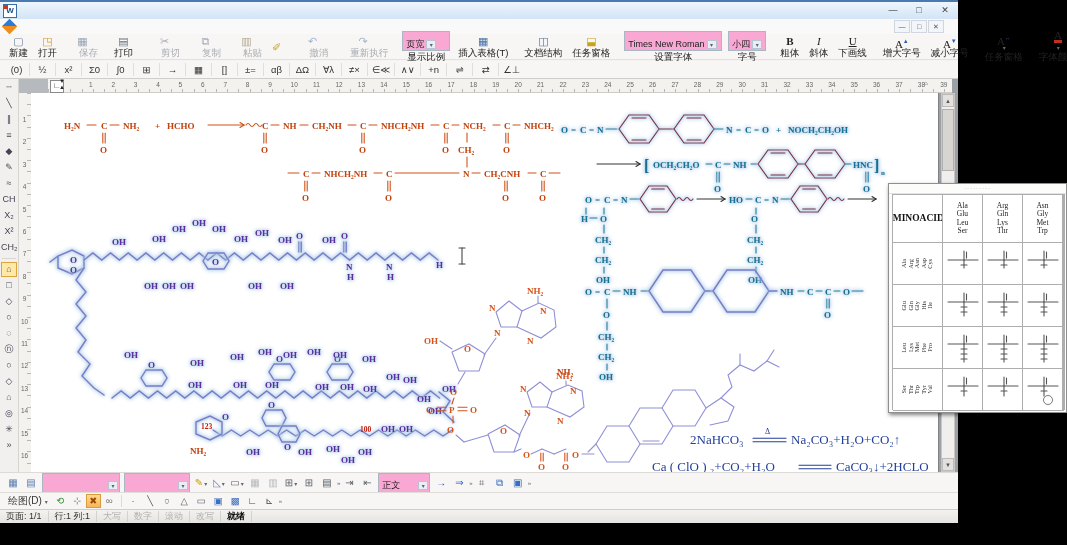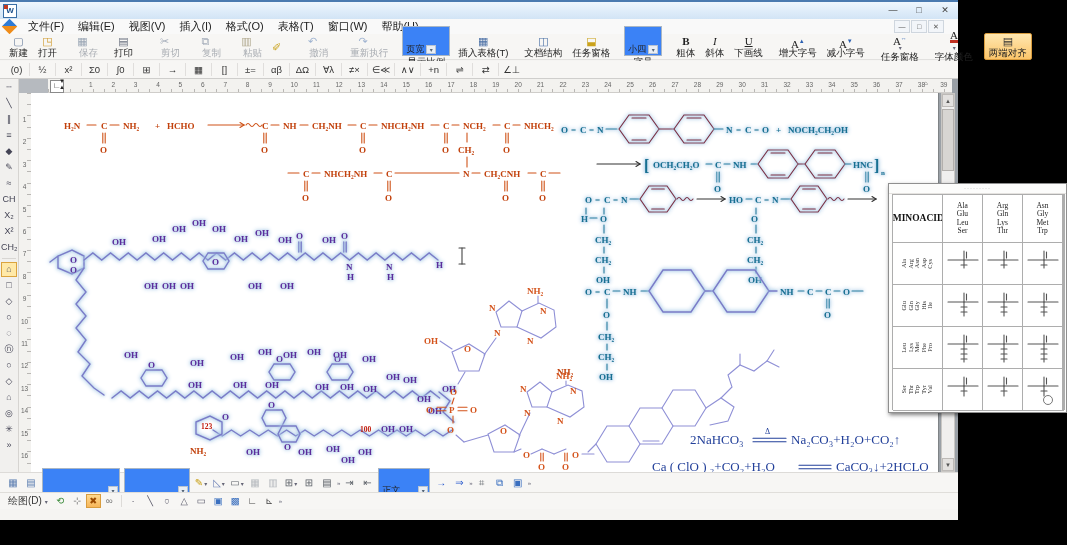--- a/index.html
+++ b/index.html
@@ -27,21 +27,21 @@
     border-bottom:1px solid #e2e1df;display:flex;align-items:center;padding-left:4px;box-sizing:border-box;}
   .tsep{width:1px;height:22px;background:#dddbd8;margin:0 3px;}
   .tbtn{display:flex;flex-direction:column;align-items:center;justify-content:center;height:25px;padding:0 4px;border:1px solid transparent;}
   .tbtn .ti{font-size:11px;line-height:12px;height:12px;}
   .tbtn .tl2{font-size:9.5px;line-height:11px;color:#222;white-space:nowrap;}
   .tbtn.gray .tl2{color:#a9adb3;margin-left:12px;}
   .tbtn.sel{background:linear-gradient(#ffe7b0,#fbc56a);border:1px solid #d89c3e;border-radius:2px;}
   .tbtn sup{font-size:6px;color:#2a5fb0;}
   .ti.fc{border-bottom:3px solid #c03020;line-height:9px;height:9px;margin-bottom:1px;}
   .tstack{display:flex;flex-direction:column;align-items:center;padding:0 3px;}
-  .combo{display:flex;align-items:center;background:#3b82f6;border:1px solid #a9b6c4;height:12px;font-size:9px;color:#222;padding:16px 1px 0 3px;}
+  .combo{display:flex;align-items:center;background:#f9a8d4;border:1px solid #a9b6c4;height:12px;font-size:9px;color:#222;padding:6px 1px 0 3px;}
   .combo .cv{overflow:hidden;white-space:nowrap;}
   .combo .ca{font-size:6px;color:#567;margin-left:2px;background:#e9eef5;border:1px solid #b9c4d2;width:8px;text-align:center;}
   .clabel{font-size:9.5px;color:#222;line-height:11px;white-space:nowrap;}
   
   .mathtb{position:absolute;left:0;top:59px;width:958px;height:18px;background:#f7f6f4;
     border-bottom:1px solid #cfcecc;display:flex;align-items:center;padding-left:6px;box-sizing:border-box;}
   .mbtn{min-width:17px;height:15px;text-align:center;font-size:9.5px;line-height:15px;color:#333;padding:0 2px;}
   .msep{width:1px;height:13px;background:#e0dedc;margin:0 2px;}
   
   .work{position:absolute;left:0;top:77px;width:958px;height:393px;background:#9aa0a6;}
@@ -111,30 +111,20 @@
   <div class="titlebar">
     <span class="appico">W</span>
     <span class="wctrl" id="win-controls">
         <span class="wbtn">—</span>
         <span class="wbtn">□</span>
         <span class="wbtn">✕</span>
       </span>
   </div>
   <div class="menubar">
     <span class="mico"></span>
-    <div id="menu-items" style="display:flex;">
-        <span class="mitem">文件(F)</span>
-        <span class="mitem">编辑(E)</span>
-        <span class="mitem">视图(V)</span>
-        <span class="mitem">插入(I)</span>
-        <span class="mitem">格式(O)</span>
-        <span class="mitem">表格(T)</span>
-        <span class="mitem">窗口(W)</span>
-        <span class="mitem">帮助(H)</span>
-      </div>
     <div class="docctrl" id="doc-controls">
         <span class="dbtn">—</span>
         <span class="dbtn">□</span>
         <span class="dbtn">✕</span>
       </div>
   </div>
   <div class="maintb" id="main-toolbar">
       <div class="tbtn">
         <span class="ti" style="color: rgb(107, 127, 158);">▢</span>
         <span class="tl2">新建</span>
@@ -193,20 +183,27 @@
       <span class="tsep"></span>
       <div class="tbtn">
         <span class="ti" style="color: rgb(74, 111, 165);">◫</span>
         <span class="tl2">文档结构</span>
       </div>
       <div class="tbtn">
         <span class="ti" style="color: rgb(202, 162, 26);">⬓</span>
         <span class="tl2">任务窗格</span>
       </div>
       <span class="tsep"></span>
+      <div class="tstack">
+        <div class="combo" style="width: 92px;">
+          <span class="cv">Times New Roman</span>
+          <span class="ca">▾</span>
+        </div>
+        <div class="clabel">设置字体</div>
+      </div>
       <div class="tstack">
         <div class="combo" style="width: 32px;">
           <span class="cv">小四</span>
           <span class="ca">▾</span>
         </div>
         <div class="clabel">字号</div>
       </div>
       <span class="tsep"></span>
       <div class="tbtn">
         <span class="ti" style="color: rgb(34, 34, 34); font-family: &quot;Liberation Serif&quot;, serif; font-weight: bold;">B</span>
@@ -798,20 +795,29 @@
         <span class="dbtn2">○</span>
         <span class="dbtn2">△</span>
         <span class="dbtn2">▭</span>
         <span class="dbtn2" style="color: rgb(58, 111, 191);">▣</span>
         <span class="dbtn2" style="color: rgb(58, 111, 191);">▩</span>
         <span class="dbtn2" style="color: rgb(68, 68, 68);">∟</span>
         <span class="dbtn2" style="color: rgb(68, 68, 68);">⊾</span>
         <span class="fdd">»</span>
       </span>
   </div>
+  <div class="statusbar" id="status-bar">
+      <span class="scell">页面: 1/1</span>
+      <span class="scell">行:1 列:1</span>
+      <span class="scell gray">大写</span>
+      <span class="scell gray">数字</span>
+      <span class="scell gray">滚动</span>
+      <span class="scell gray">改写</span>
+      <span class="scell ready">就绪</span>
+    </div>
 </div>
 
 <div id="palette">
   <div class="phandle">·········</div>
   <div class="ptable" id="ptable">
       <div class="pcell pcorner">
         <div>AMINO</div>
         <div>ACIDS</div>
       </div>
       <div class="pcell phead">

